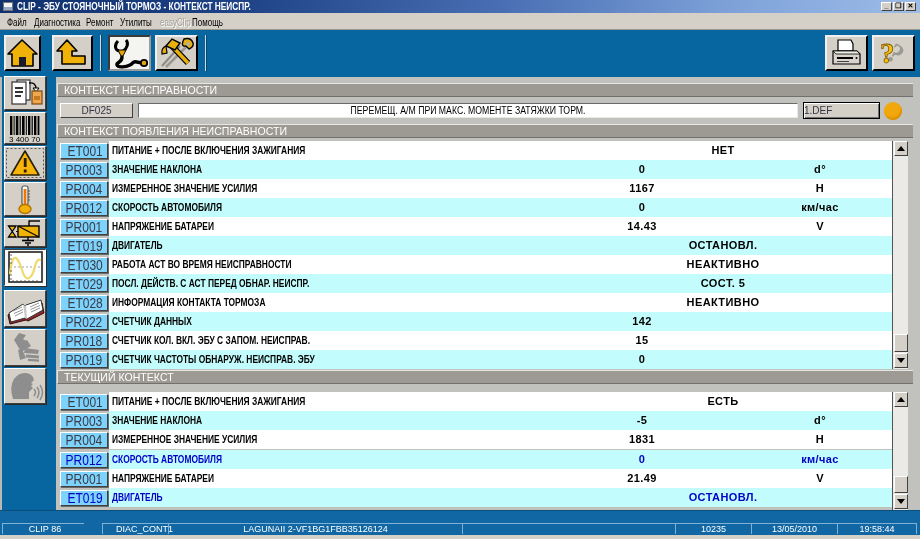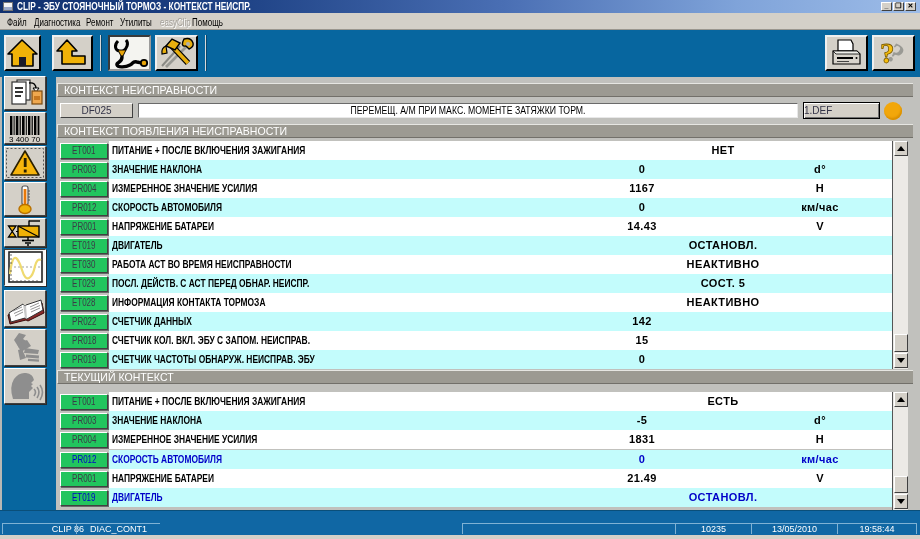--- a/index.html
+++ b/index.html
@@ -23,21 +23,21 @@
 #dfbtn{left:60px;top:103px;width:73px;height:15px;background:#D4D0C8;border:1px solid;border-color:#fff #404040 #404040 #fff;color:#333347;font-size:10px;text-align:center;line-height:13px}
 #dffield{left:138px;top:103px;width:660px;height:15px;background:#fff;border:1px solid;border-color:#6a6a6a #e8e8e8 #e8e8e8 #6a6a6a;color:#000;font-size:10px;line-height:13px;text-align:center}
 #dffield span{display:inline-block;transform:scaleX(0.87);transform-origin:50% 0}
 #defbtn{left:803px;top:102px;width:77px;height:17px;background:#D4D0C8;border:1px solid #000;box-shadow:inset 1px 1px 0 #fff,inset -1px -1px 0 #707070;color:#333347;font-size:10px;text-align:left;line-height:15px}
 #circ{left:884px;top:102px;width:18px;height:18px;border-radius:50%;background:#F2A70A;box-shadow:inset -1px -2px 2px #d98f00}
 .row{position:absolute;left:109px;width:783px;height:19px;font-size:10px;font-weight:bold;color:#000}
 .row .d{position:absolute;left:3px;top:4px;white-space:nowrap;display:inline-block;transform:scaleX(0.84);transform-origin:0 0}
 .row .vE{position:absolute;left:614px;top:3px;transform:translateX(-50%);font-size:11px;letter-spacing:0.4px}
 .row .vP{position:absolute;left:533px;top:3px;transform:translateX(-50%);font-size:11px;letter-spacing:0.4px}
 .row .u{position:absolute;left:711px;top:3px;transform:translateX(-50%);font-size:11px;letter-spacing:0.4px}
-.lbl{position:absolute;left:60px;width:48px;height:16px;background:#22c55e;border:1px solid;border-color:#fff #404040 #404040 #fff;box-shadow:1px 1px 0 #6a6a6a;color:#3b3b47;font-size:10px;text-align:center;line-height:14px}
+.lbl{position:absolute;left:60px;width:48px;height:16px;background:#7dd3fc;border:1px solid;border-color:#fff #404040 #404040 #fff;box-shadow:1px 1px 0 #6a6a6a;color:#3b3b47;font-size:15px;text-align:right;line-height:14px}
 .lbl span{display:inline-block;transform:scaleX(0.8);transform-origin:50% 0}
 .w{background:#fff}.c{background:#C3FCFC}
 .bl{color:#0000C8 !important}
 .sb{position:absolute;left:892px;width:16px;background:#ECEAE6;border-left:1px solid #555}
 .sbb{position:absolute;left:1px;width:14px;height:15px;background:#D4D0C8;border:1px solid;border-color:#fff #404040 #404040 #fff}
 .tri{width:0;height:0;margin:4px auto 0}
 .triu{border-left:4px solid transparent;border-right:4px solid transparent;border-bottom:5px solid #000}
 .trid{border-left:4px solid transparent;border-right:4px solid transparent;border-top:5px solid #000}
 #sbar{left:0;top:510px;width:920px;height:25px;background:#1067A4;border-top:1px solid #0a4f7a}
 .scell{position:absolute;top:12px;height:11px;border-left:1px solid #7fb2d4;border-top:1px solid #7fb2d4;color:#fff;font-size:9px;line-height:11px;text-align:center;white-space:nowrap}
@@ -353,20 +353,21 @@
 <div class="sb" style="top:392px;height:118px">
   <div class="sbb" style="top:0">
       <div class="tri triu"></div>
     </div>
   <div class="sbb" style="top:84px;height:17px;"></div>
   <div class="sbb" style="top:102px">
       <div class="tri trid"></div>
     </div>
 </div>
 <div id="sbar" class="abs">
-  <div class="scell" style="left:2px;width:82px;text-align:right;padding-left:3px">CLIP 86</div>
-  <div class="scell" style="left:76px;width:84px">DIAC_CONT1</div>
+  <div class="scell" style="left:2px;width:82px;text-align:center;padding-left:3px">CLIP 86</div>
+  <div class="scell" style="left:102px;width:84px">DIAC_CONT1</div>
+  <div class="scell" style="left:168px;width:294px">LAGUNAII 2-VF1BG1FBB35126124</div>
   <div class="scell" style="left:462px;width:213px"></div>
   <div class="scell" style="left:675px;width:76px">10235</div>
   <div class="scell" style="left:751px;width:86px">13/05/2010</div>
   <div class="scell" style="left:837px;width:80px;border-right:1px solid #7fb2d4">19:58:44</div>
 </div>
 <div id="bstrip" class="abs"></div>
 
 </body></html>

